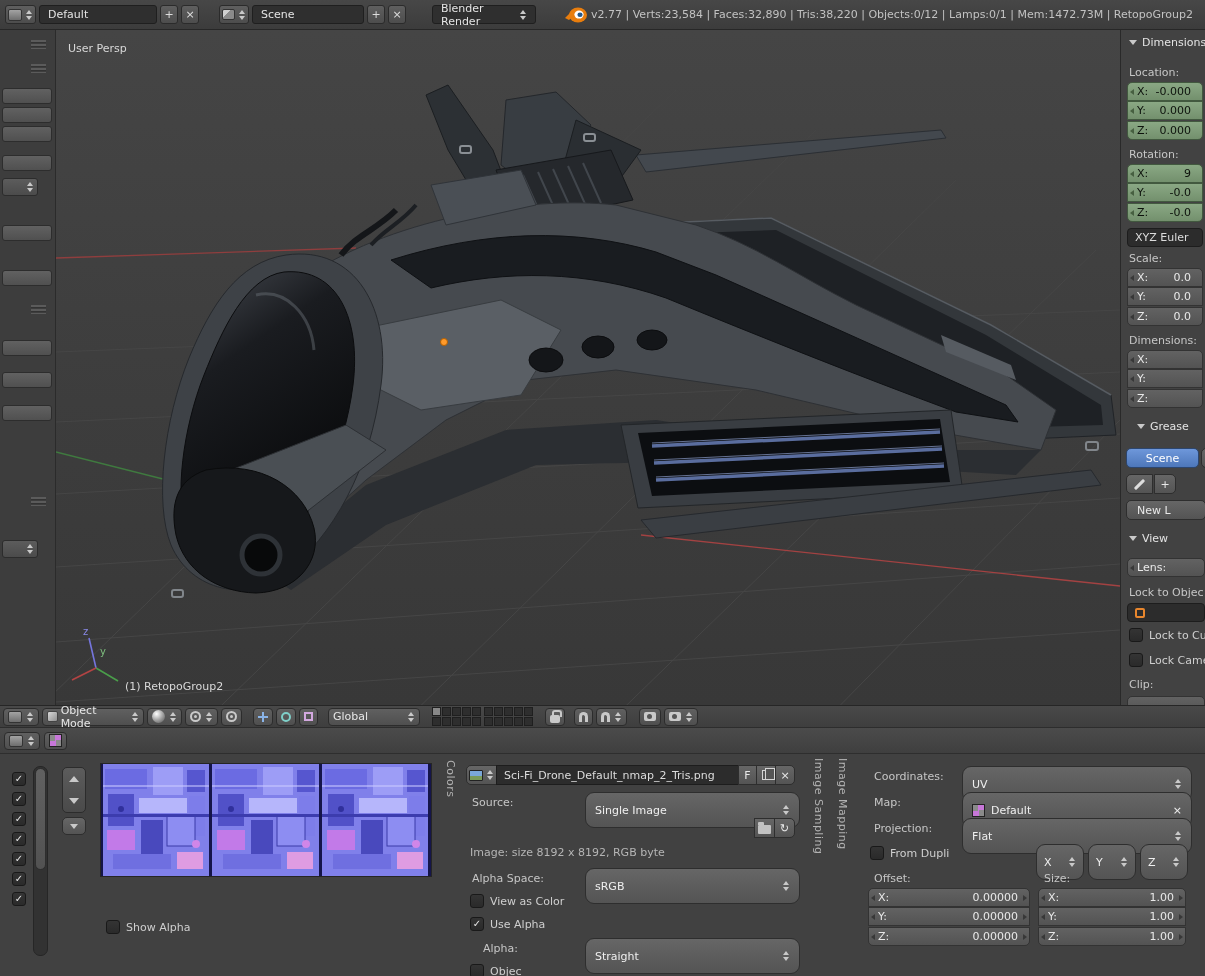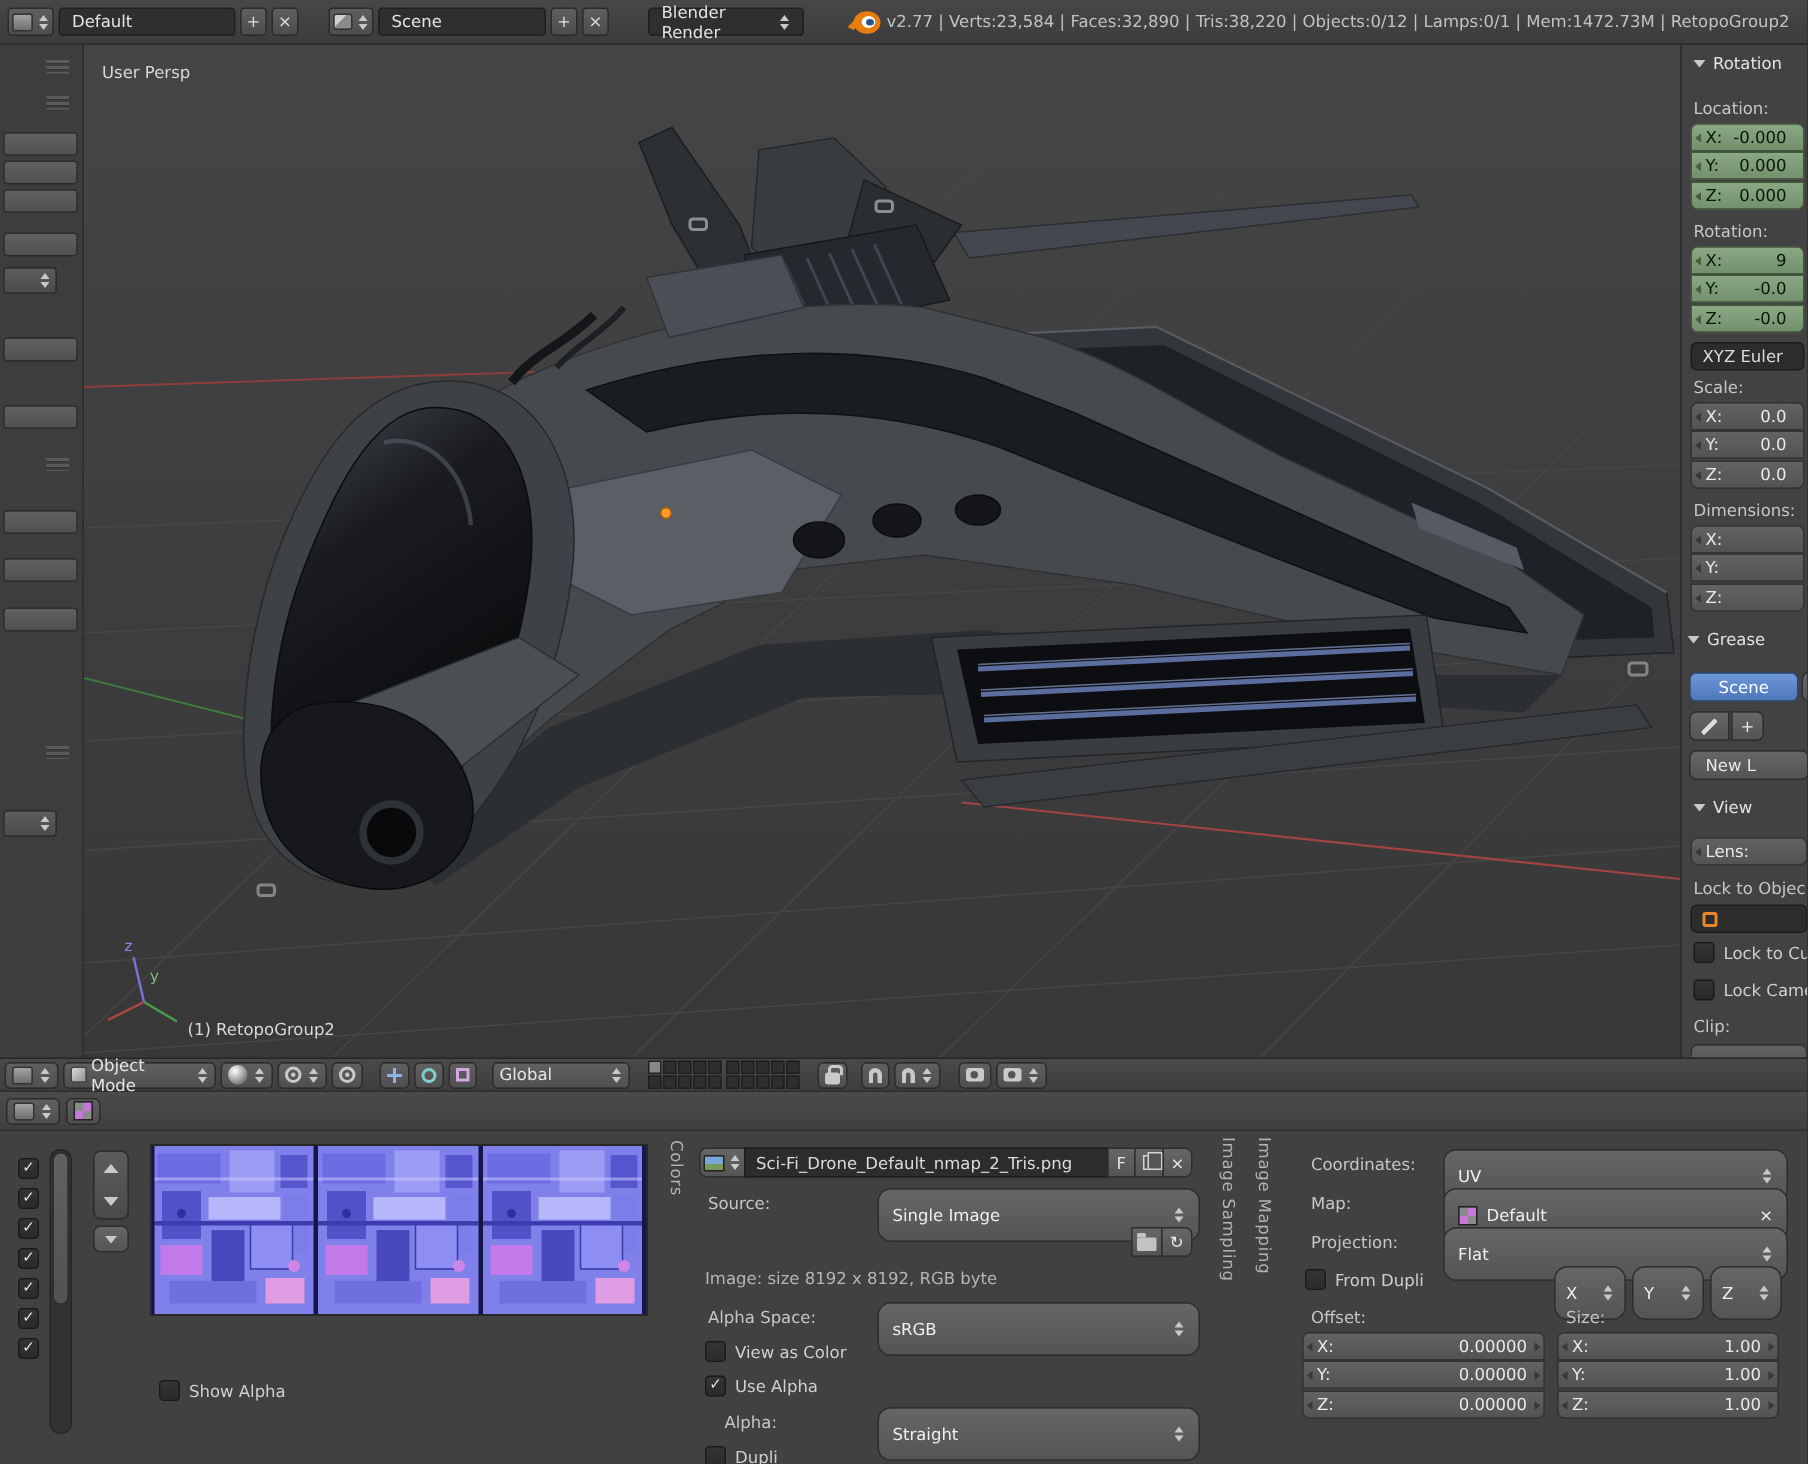--- a/index.html
+++ b/index.html
@@ -275,21 +275,21 @@
 
     <div class="vp-label" style="left:12px;top:12px">User Persp</div>
     <div class="vp-label" style="left:69px;top:650px">(1) RetopoGroup2</div>
     <div class="vp-label" style="left:27px;top:596px;color:#8a8ae8;font-size:10px">z</div>
     <div class="vp-label" style="left:44px;top:616px;color:#7fbf7f;font-size:10px">y</div>
   </div>
 
   <div class="npanel">
     <div class="panel-hdr" style="left:8px;top:6px">
       <span class="tri-down"></span>
-      <span>Rotation</span>
+      <span>Dimensions</span>
     </div>
 
     <div class="plabel" style="left:8px;top:36px">Location:</div>
     <div class="nf green top" style="left:6px;top:52px;width:76px">
       <span class="al"></span>
       <span>X:</span>
       <span class="val">-0.000</span>
     </div>
     <div class="nf green mid" style="left:6px;top:72px;width:76px">
       <span class="al"></span>
@@ -347,21 +347,21 @@
     </div>
     <div class="nf mid" style="left:6px;top:340px;width:76px">
       <span class="al"></span>
       <span>Y:</span>
     </div>
     <div class="nf bot" style="left:6px;top:360px;width:76px">
       <span class="al"></span>
       <span>Z:</span>
     </div>
 
-    <div class="panel-hdr" style="left:4px;top:390px">
+    <div class="panel-hdr" style="left:16px;top:390px">
       <span class="tri-down"></span>
       <span>Grease</span>
     </div>
     <div class="gbtn blue rA" style="left:5px;top:418px;width:73px">
       <span>Scene</span>
     </div>
     <div class="gbtn rA" style="left:80px;top:418px;width:10px"></div>
     <div class="gbtn rL" style="left:5px;top:444px;width:27px">
       <span class="pencil"></span>
     </div>
@@ -631,21 +631,21 @@
 
     <div class="plabel" style="left:483px;top:214px">Alpha:</div>
     <div class="menu" style="left:585px;top:210px;width:215px">
       <span>Straight</span>
       <span class="grow"></span>
         <span class="ud"></span>
     </div>
 
     <div class="cbrow" style="left:470px;top:236px">
       <div class="cb"></div>
-      <span class="cblabel">Dupli</span>
+      <span class="cblabel">Objec</span>
     </div>
 
     <div class="vlabel" style="left:812px;top:30px">Image Sampling</div>
     <div class="vlabel" style="left:836px;top:30px">Image Mapping</div>
 
     <div class="plabel" style="left:874px;top:42px">Coordinates:</div>
     <div class="menu" style="left:962px;top:38px;width:230px">
       <span>UV</span>
       <span class="grow"></span>
         <span class="ud"></span>

